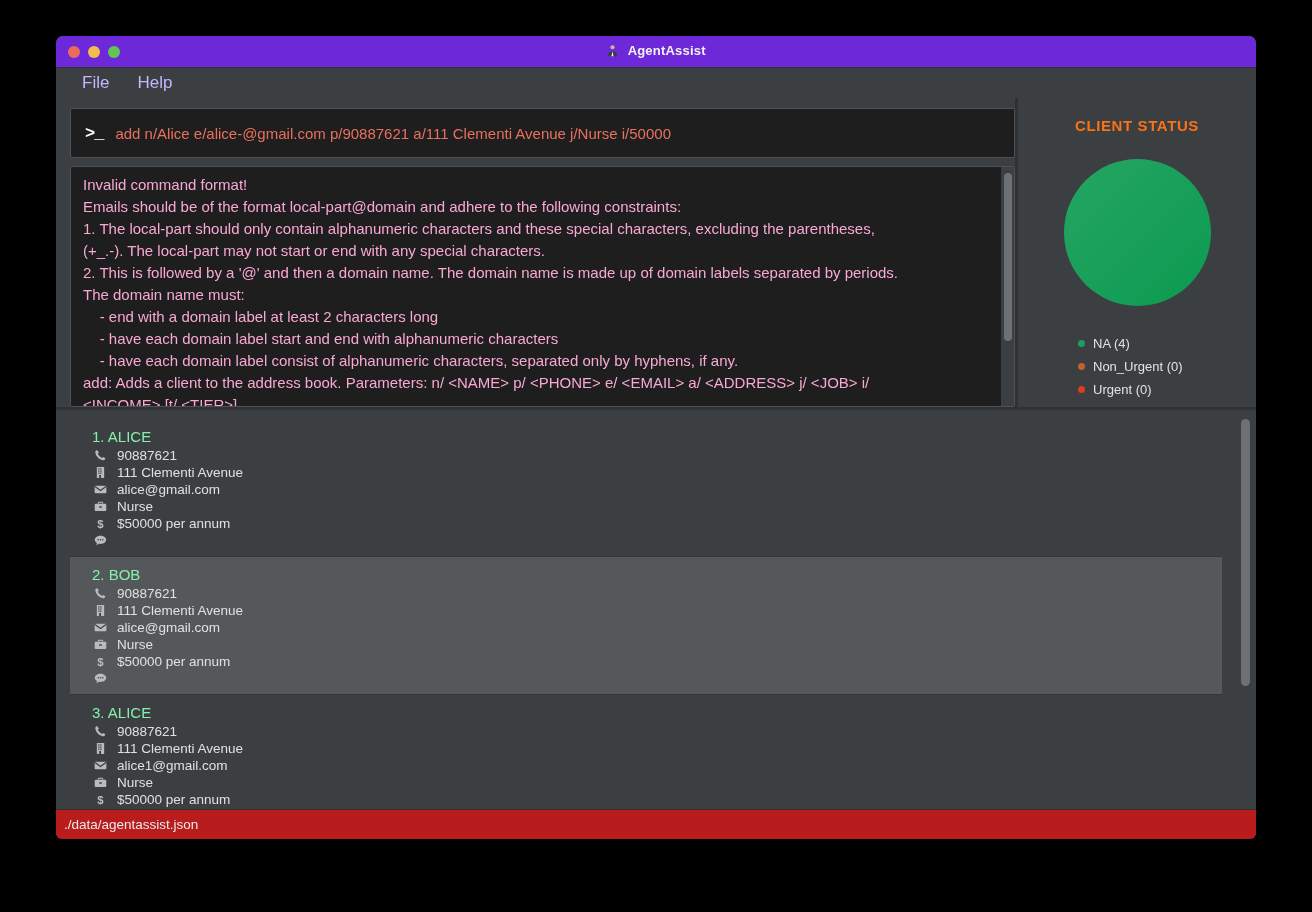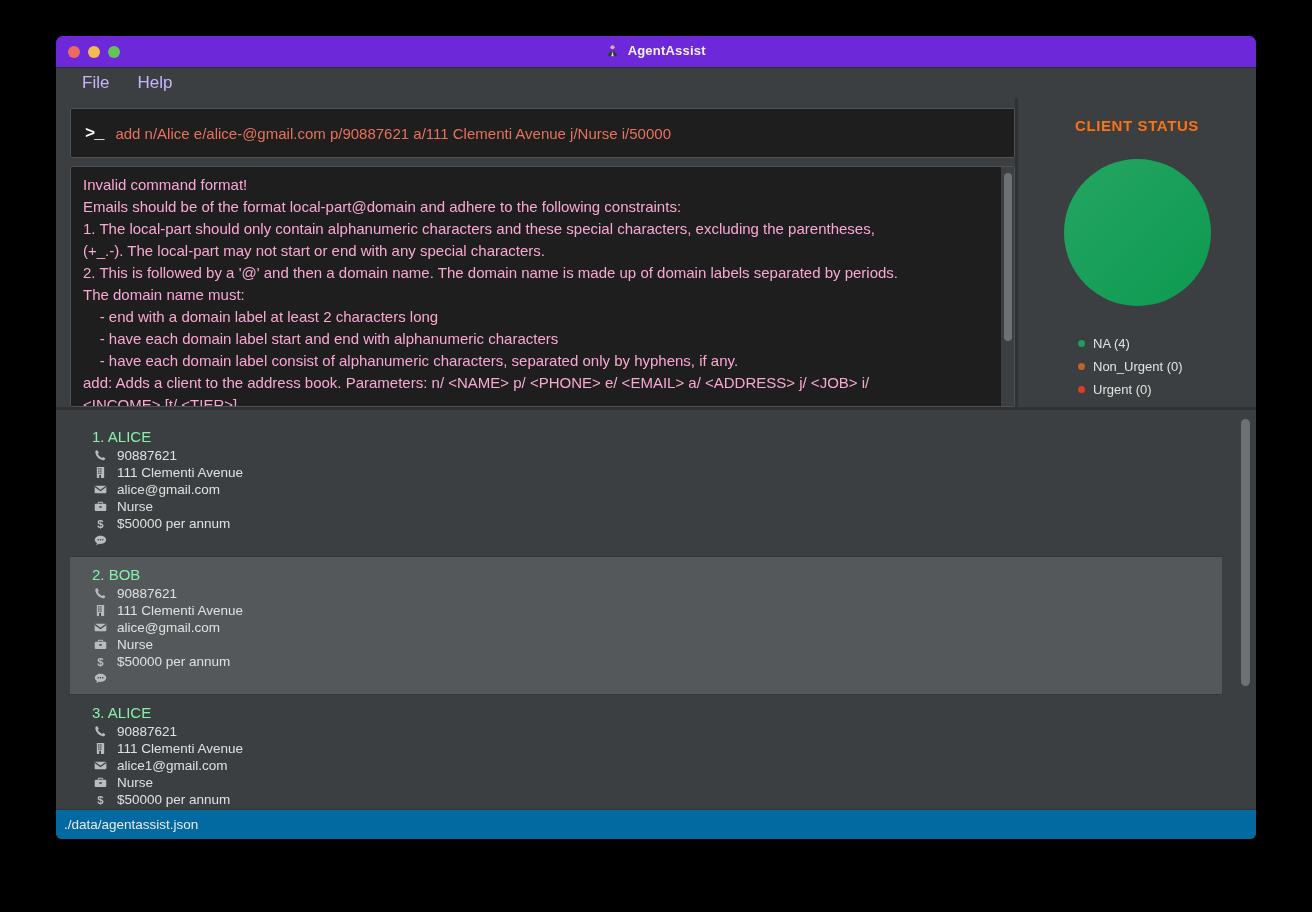--- a/index.html
+++ b/index.html
@@ -269,21 +269,21 @@
     left: 2px;
     width: 9px;
     height: 267px;
     background: #6e7174;
     border-radius: 5px;
   }
 
   
   .statusbar {
     height: 29px;
-    background: #0369a1;
+    background: #b91c1c;
     display: flex;
     align-items: center;
     padding-left: 8px;
     font-size: 13.5px;
     color: #eaeaea;
     flex: none;
     border-top: 1px solid #2f3133;
   }
 </style>
 </head>

